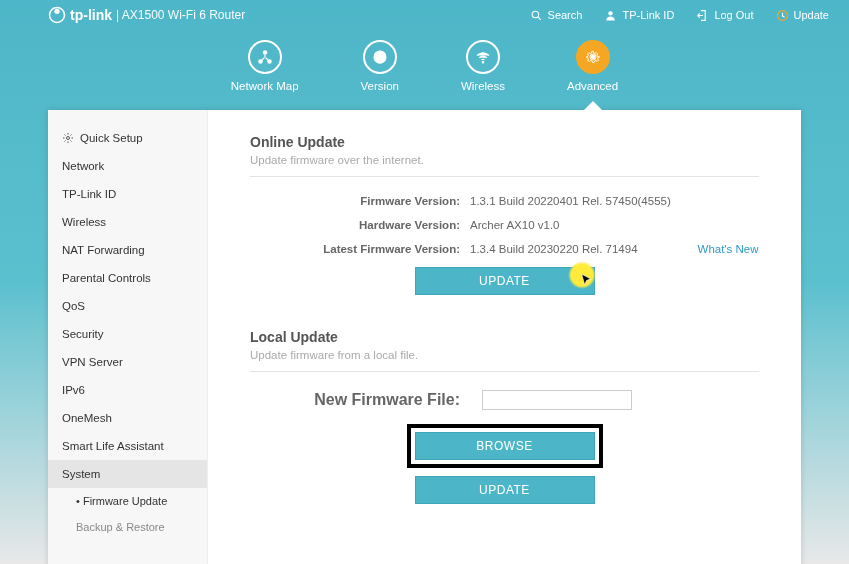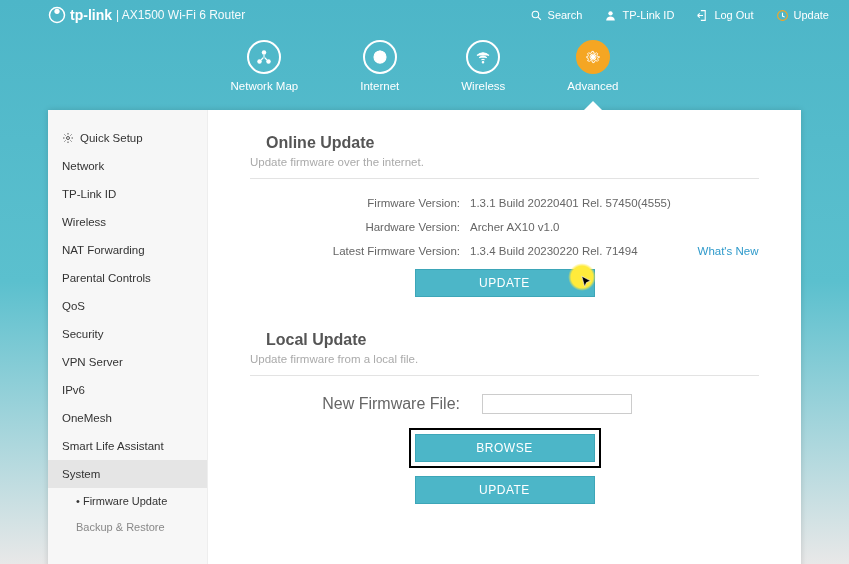--- a/index.html
+++ b/index.html
@@ -30,35 +30,35 @@
 .sidebar { width: 160px; background: #f7f7f7; border-right: 1px solid #eee; padding-top: 14px; }
 .side-item { padding: 8px 14px; font-size: 11.5px; color: #333; cursor: pointer; display: flex; align-items: center; gap: 6px; }
 .side-item.qs svg { width: 12px; height: 12px; }
 .side-item.active { background: #e5e5e5; color: #333; }
 .side-sub { padding: 7px 14px 7px 28px; font-size: 11px; color: #888; cursor: pointer; }
 .side-sub.current { color: #333; }
 .side-sub.current::before { content: "• "; }
 
 
 .content { flex: 1; padding: 24px 42px; }
-.section-title { font-size: 16px; font-weight: bold; color: #555; margin-bottom: 4px; margin-left: 16px; }
+.section-title { font-size: 14px; font-weight: bold; color: #555; margin-bottom: 4px; }
 .section-desc { font-size: 11.5px; color: #aaa; margin-bottom: 10px; }
 hr.sep { border: none; border-top: 1px solid #e3e3e3; margin-bottom: 18px; }
 
 .info-row { display: flex; align-items: center; font-size: 11.5px; margin-bottom: 12px; }
-.info-label { width: 220px; text-align: right; color: #666; padding-right: 10px; }
+.info-label { width: 220px; text-align: right; color: #666; padding-right: 10px; font-weight: bold; }
 .info-value { color: #666; }
 .whats-new { color: #2f9acb; margin-left: 60px; cursor: pointer; font-size: 11.5px; }
 
 .btn-row { text-align: center; margin-top: 12px; position: relative; }
 .btn { display: inline-block; min-width: 180px; padding: 6px 0; background: #4cb6c8; color: #fff; font-size: 12px; border: 1px solid #3da6b8; cursor: pointer; letter-spacing: .5px; }
 
 .file-input { width: 150px; height: 20px; border: 1px solid #ccc; background: #fff; }
 
-.highlight-box { border: 2px solid #000000; padding: 4px; display: inline-block; }
+.highlight-box { border: 4px solid #000000; padding: 4px; display: inline-block; }
 
 .cursor-spot { position: absolute; width: 28px; height: 28px; background: radial-gradient(circle, #ffeb3b 0%, #ffeb3b 55%, rgba(255,235,59,0) 70%); border-radius: 50%; pointer-events: none; }
 .cursor-arrow { position: absolute; width: 14px; height: 18px; pointer-events: none; }
 
 .section2 { margin-top: 34px; }
 .local-row { display: flex; align-items: center; margin-bottom: 14px; gap: 12px; }
 </style>
 </head>
 <body>
 
@@ -116,21 +116,21 @@
     <span class="tab-label">Network Map</span>
   </div>
   <div class="tab">
     <div class="tab-circle">
         <svg viewBox="0 0 24 24" fill="none" stroke="#fff" stroke-width="1.5">
           <circle cx="12" cy="12" r="8"></circle>
           <ellipse cx="12" cy="12" rx="3" ry="8"></ellipse>
           <line x1="4" y1="12" x2="20" y2="12"></line>
         </svg>
       </div>
-    <span class="tab-label">Internet</span>
+    <span class="tab-label">Version</span>
   </div>
   <div class="tab">
     <div class="tab-circle">
         <svg viewBox="0 0 24 24" fill="none" stroke="#fff" stroke-width="1.5">
           <path d="M4 10c5-5 11-5 16 0M7 13c3-3 7-3 10 0M10 16c1.5-1.5 2.5-1.5 4 0"></path>
           <circle cx="12" cy="19" r="1" fill="#fff"></circle>
         </svg>
       </div>
     <span class="tab-label">Wireless</span>
   </div>

